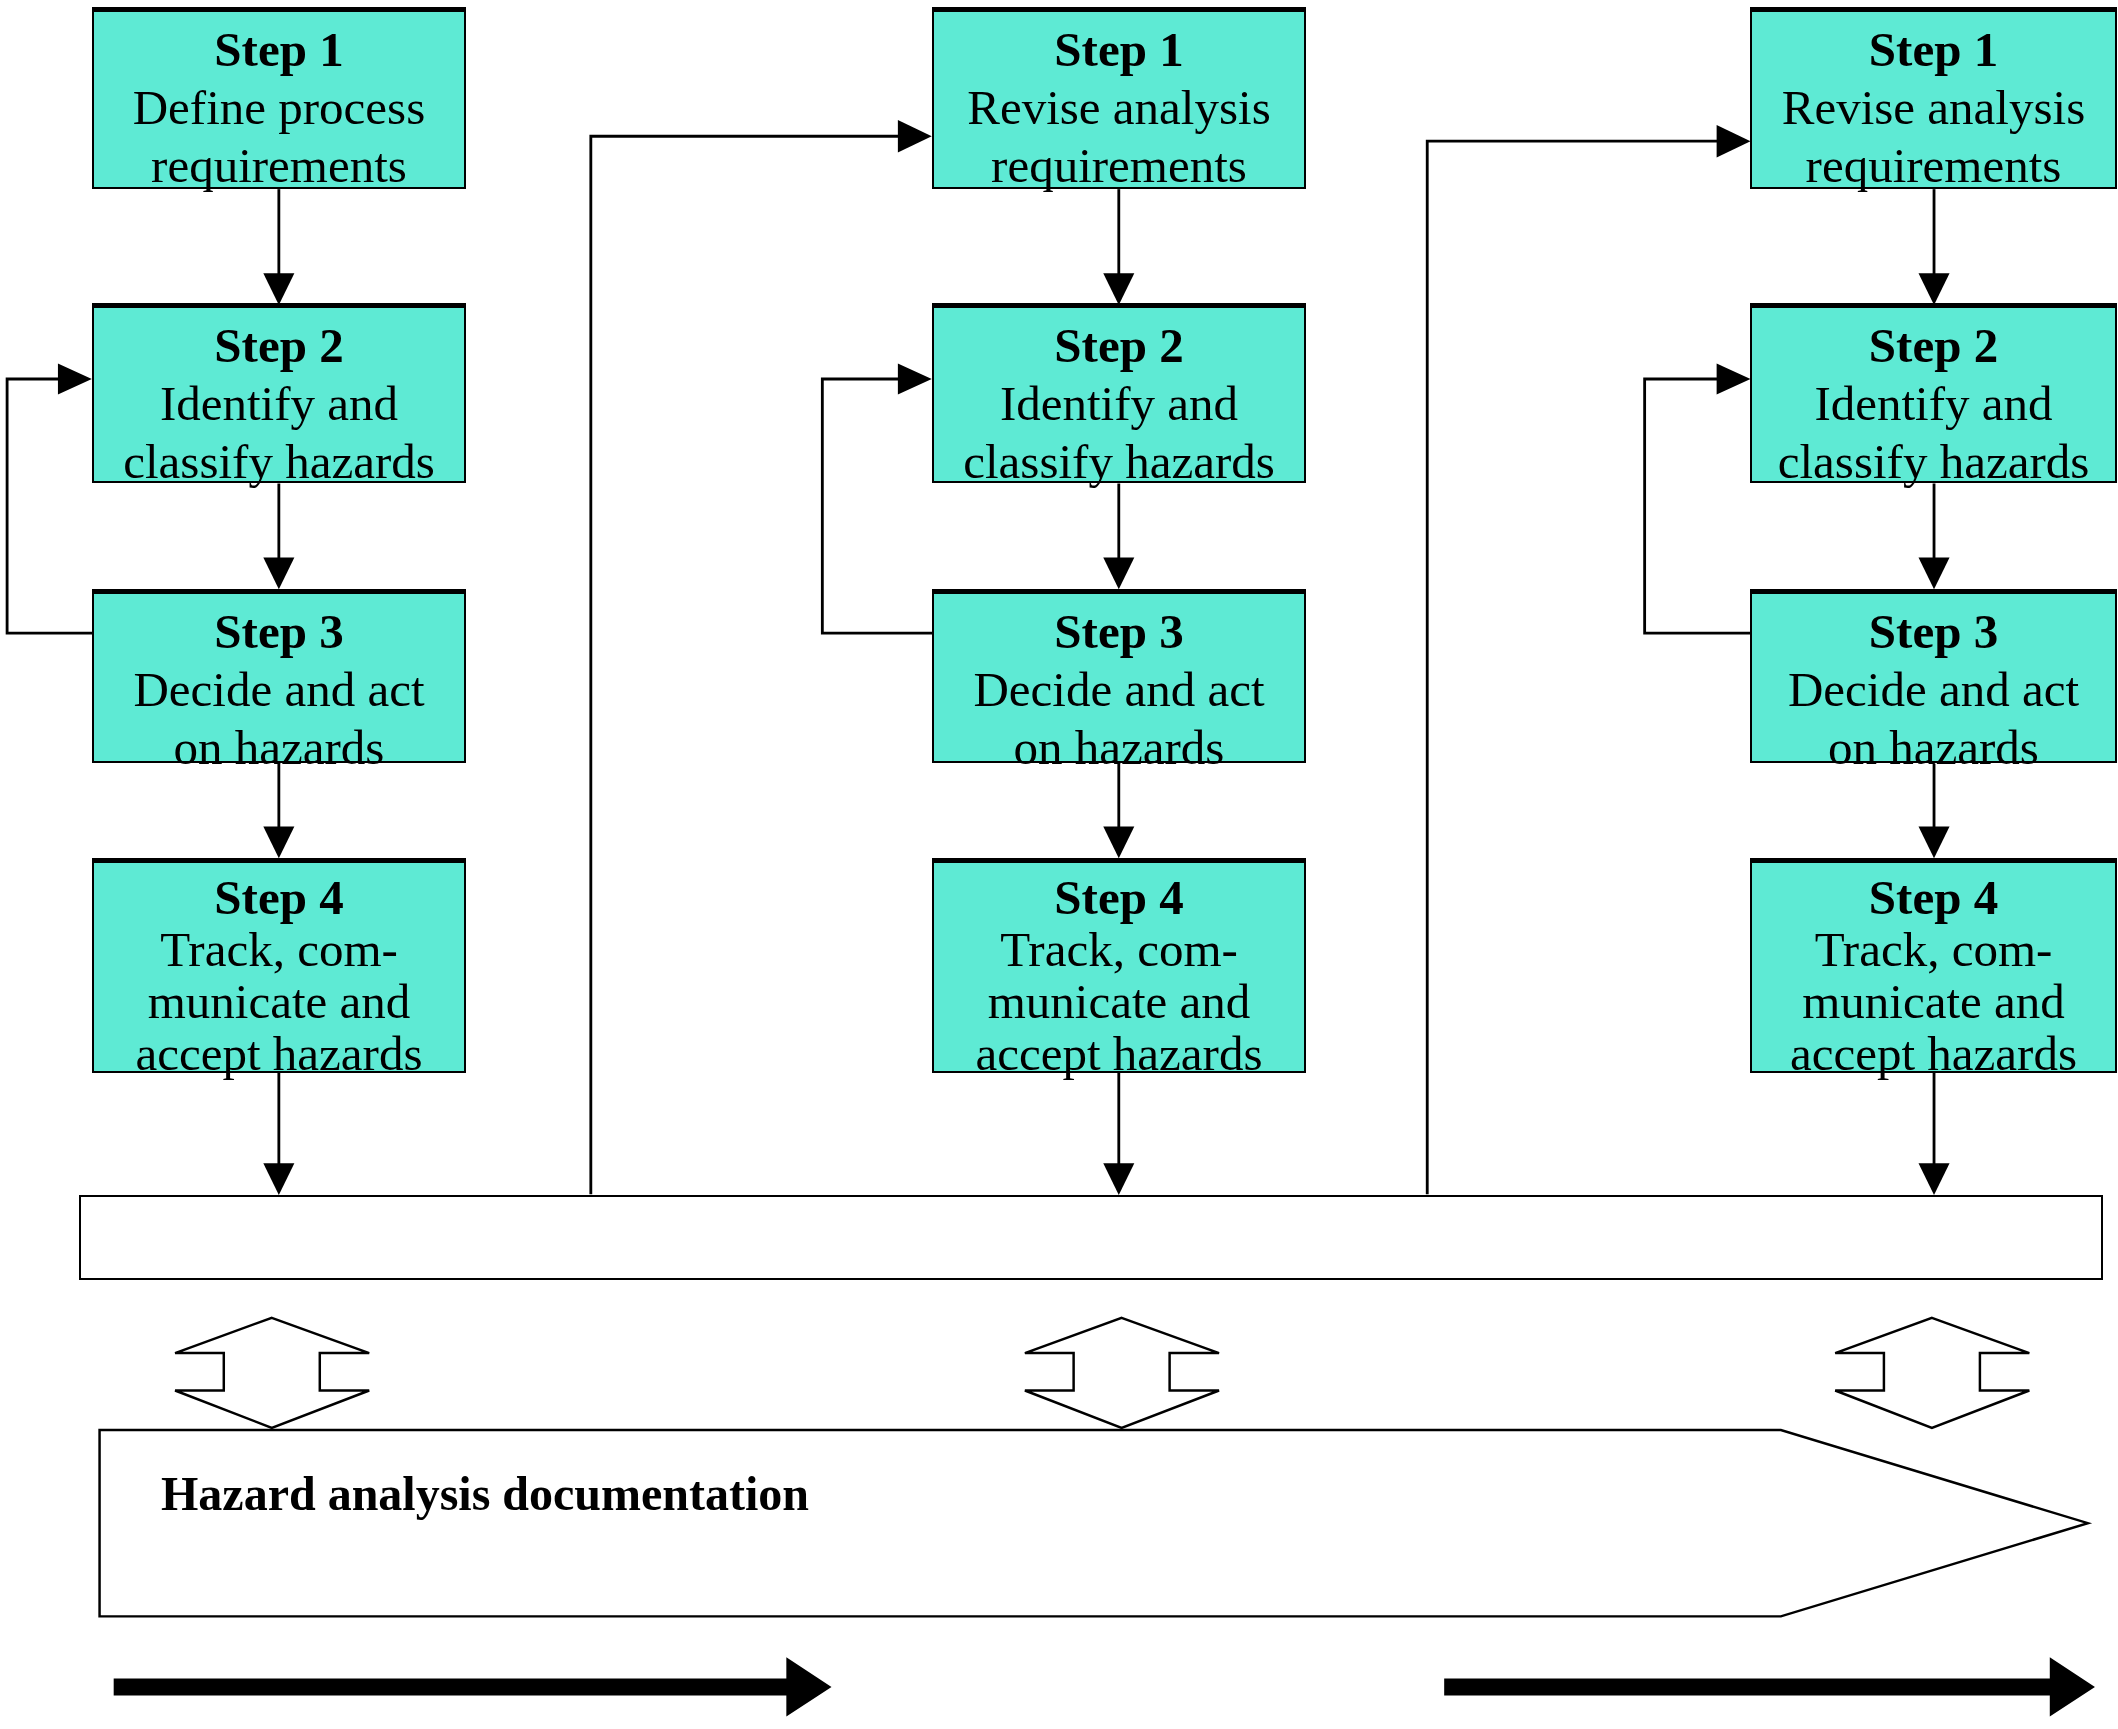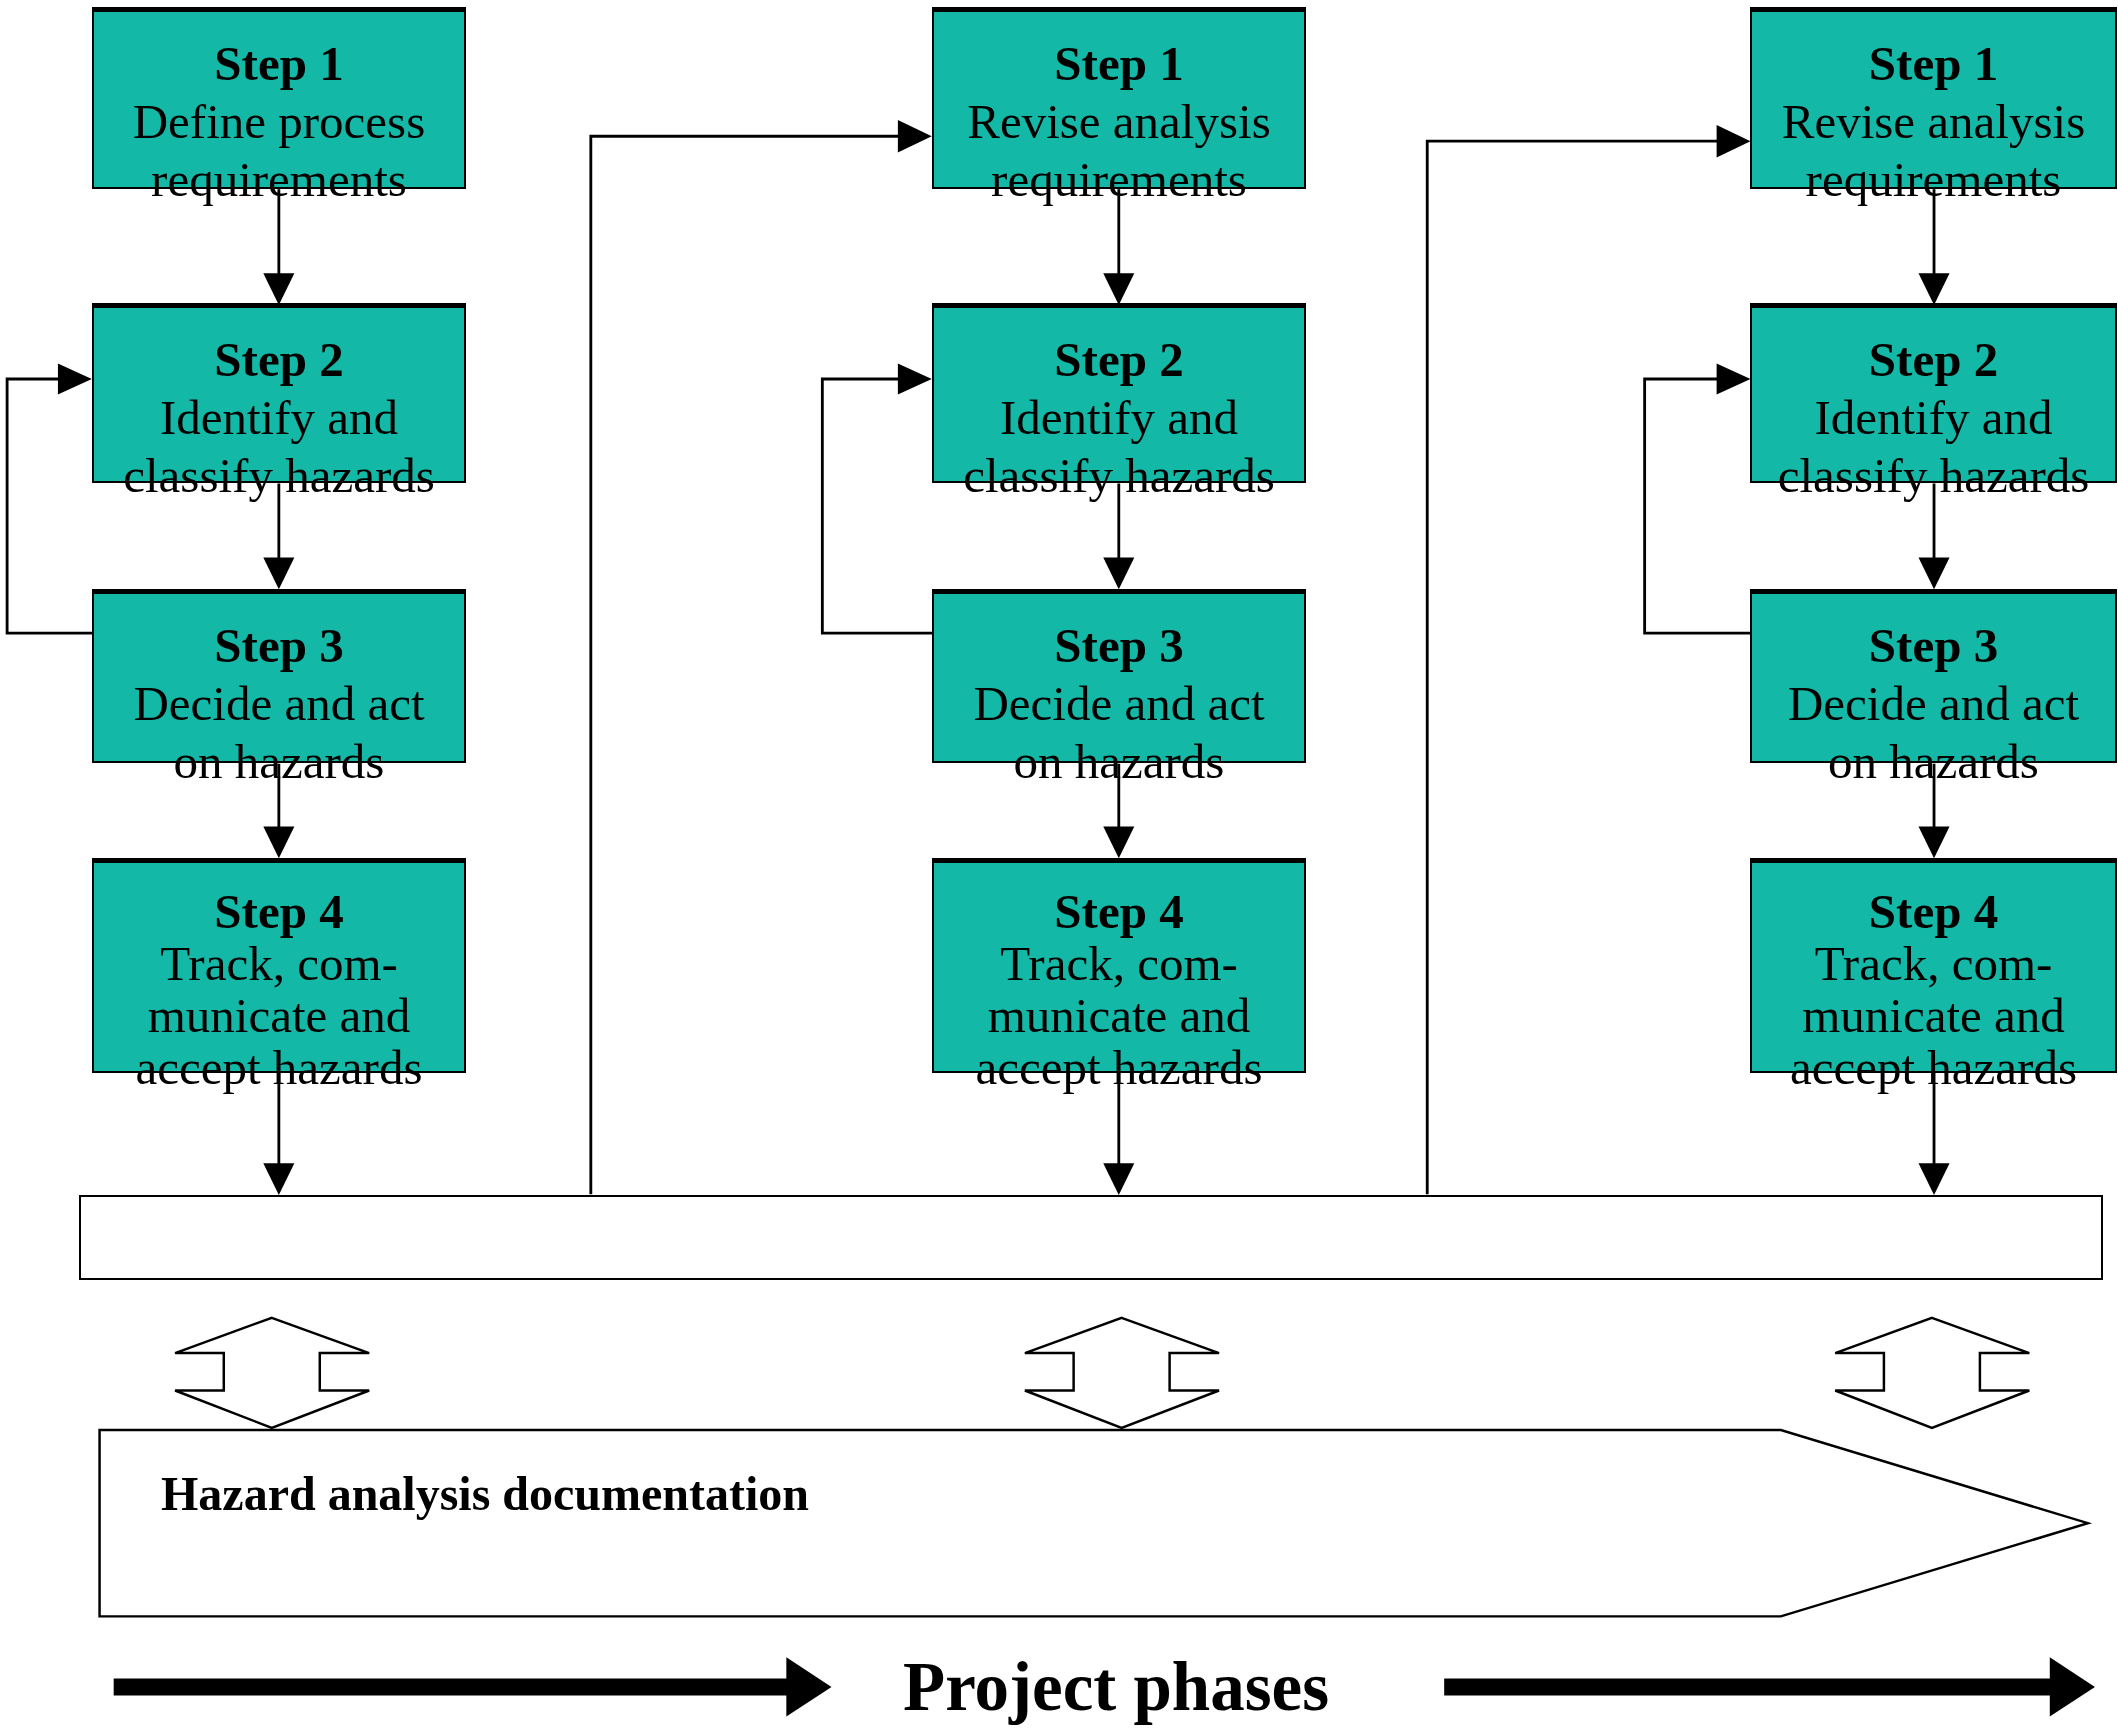--- a/index.html
+++ b/index.html
@@ -8,25 +8,25 @@
     width:2119px;height:1730px;
     background:#ffffff;
     font-family:"Liberation Serif", serif;
     color:#000000;
     overflow:hidden;
   }
   .layer{position:absolute;left:0;top:0;}
   .box{
     position:absolute;
     box-sizing:border-box;
-    background:#14b8a6;
+    background:#5eead4;
     border:2.8px solid #000000;
     border-top-width:5px;
     text-align:center;
-    padding-top:23px;
+    padding-top:9px;
   }
   .box .ln{font-size:49px;line-height:58px;white-space:nowrap;}
   .box .t{font-weight:bold;}
   .box.tall .ln{line-height:52px;}
   .procbar{
     position:absolute;left:79px;top:1195px;width:2024px;height:85px;
     box-sizing:border-box;border:2.8px solid #000000;background:#ffffff;
   }
   .proclabel{
     position:absolute;left:79px;top:1212px;width:2024px;
@@ -176,16 +176,15 @@
     <div class="ln t">Step 4</div>
     <div class="ln">Track, com-</div>
     <div class="ln">municate and</div>
     <div class="ln">accept hazards</div>
   </div>
 
   <div class="procbar"></div>
 
   <div class="doclabel">Hazard analysis documentation</div>
 
-  <div class="phaselabel">Project phases</div>
 
 </div>
 
 
 </body></html>

